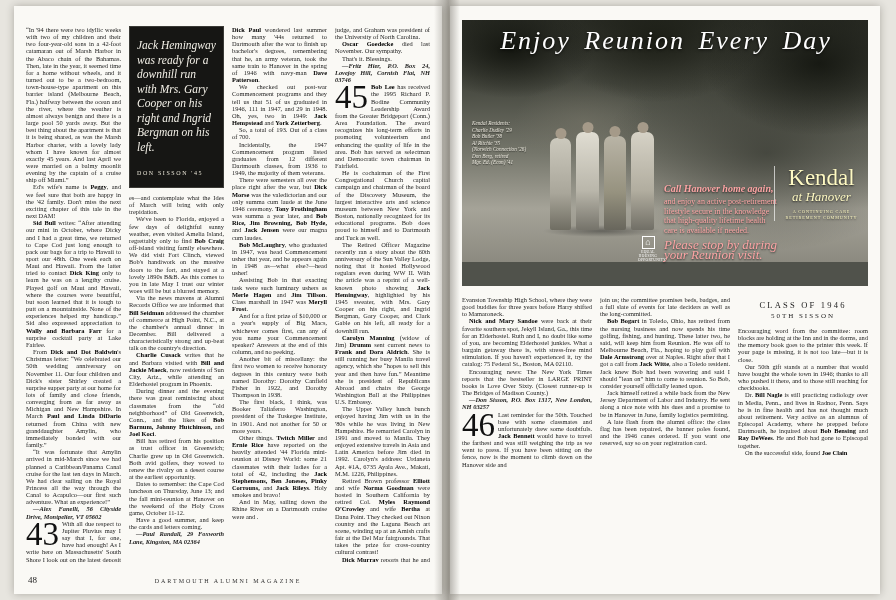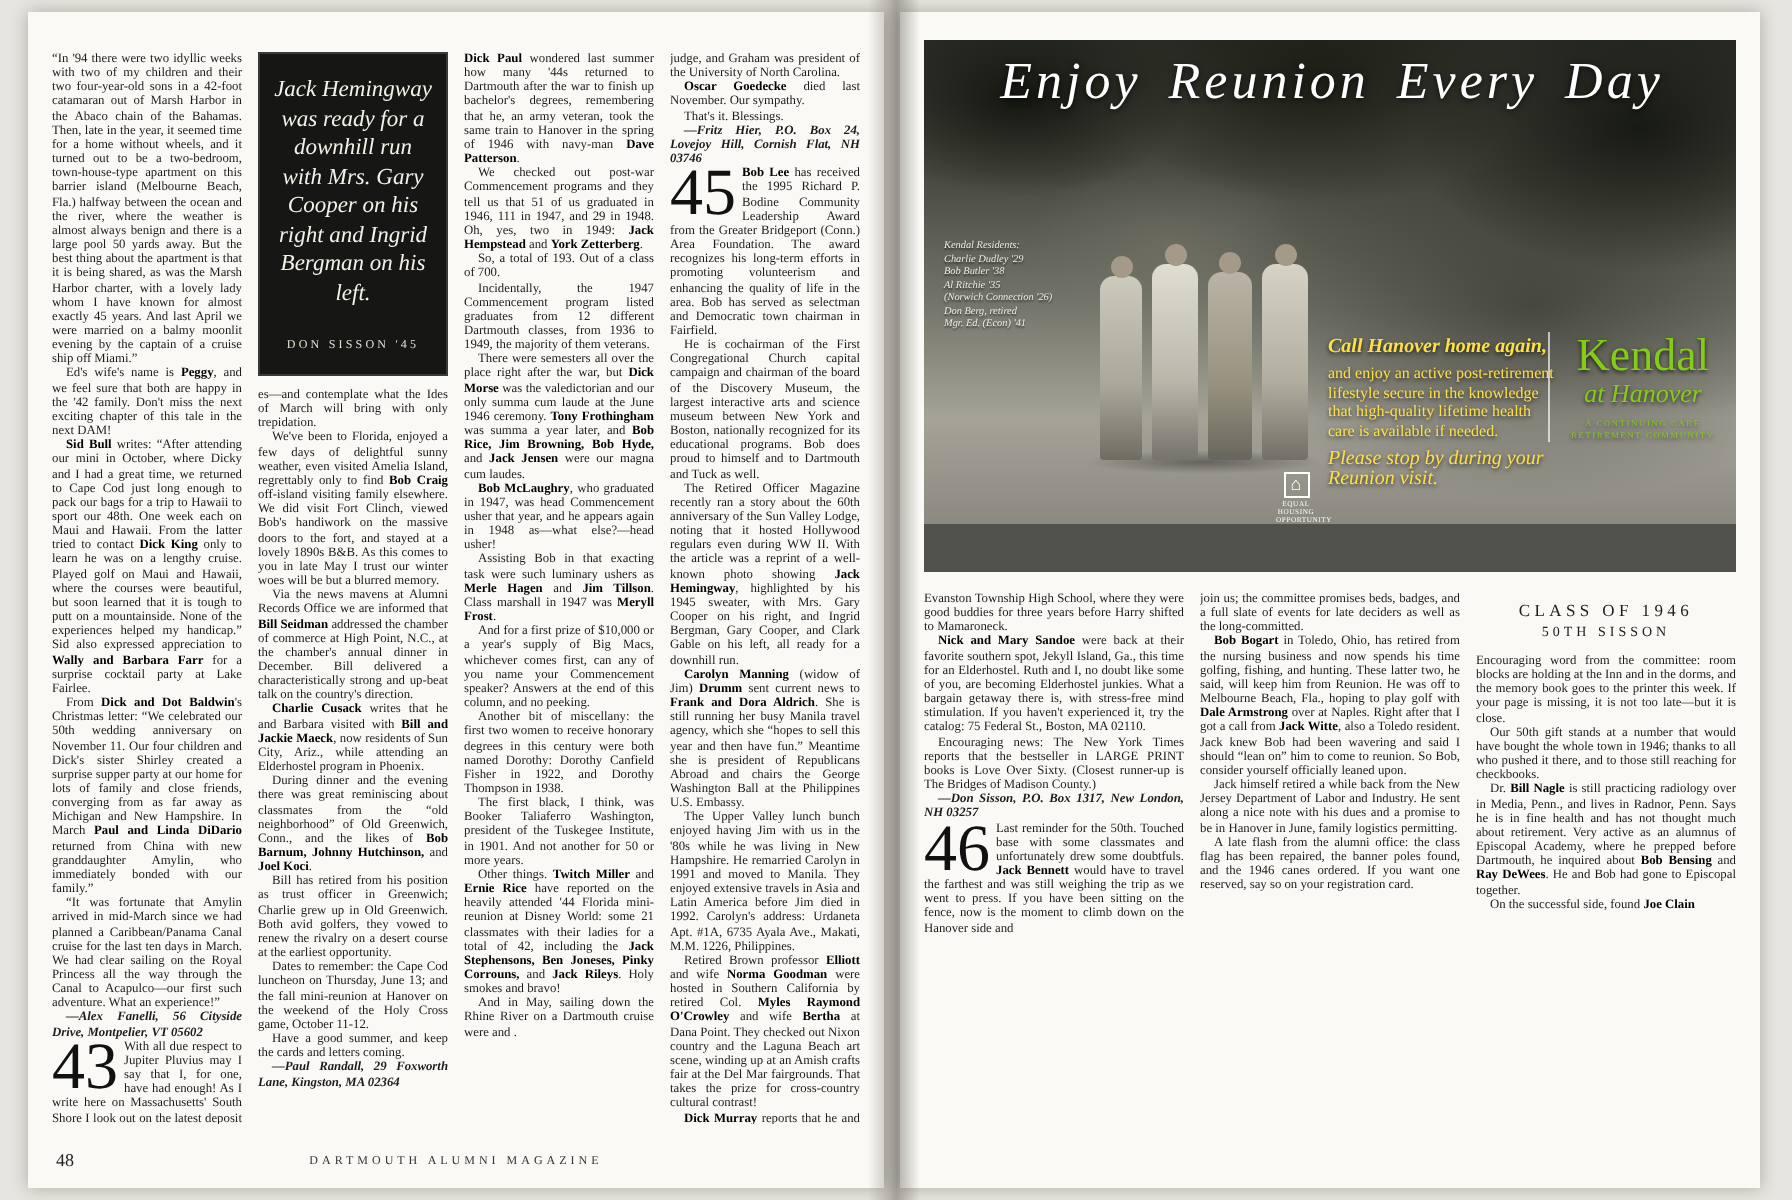--- a/index.html
+++ b/index.html
@@ -18,21 +18,21 @@
 
   .para { font-size:6.4px; line-height:7.15px; text-align:justify; color:#1c1c1c; margin:0; }
   .para + .para { text-indent:7px; }
   .para.dropp { text-indent:0; }
   .para b { color:#000; }
   .sig { font-weight:700; font-style:italic; }
   .dropcap { float:left; font-size:33px; line-height:27px; padding:1px 3px 0 0; color:#111; font-family:"Liberation Serif", serif; }
 
   
   .quote-box { width:95px; height:162px; margin-bottom:6px; background:#161614; color:#f4f1e8;
-    display:flex; flex-direction:column; justify-content:center; gap:16px; padding:10px 7px; text-align:center;
+    display:flex; flex-direction:column; justify-content:center; gap:16px; padding:10px 7px; text-align:left;
     border:1px solid #3a3a36; }
   .quote-text { font-style:italic; font-size:11.5px; line-height:14.5px; }
   .quote-attr { font-size:6px; letter-spacing:1.6px; color:#e6e2d4; }
 
   
   .reunion-head { text-align:center; margin:4px 0 7px; color:#1d1d1d; }
   .reunion-head .rh1 { font-size:8.5px; letter-spacing:2.2px; }
   .reunion-head .rh2 { font-size:7px; letter-spacing:2px; margin-top:2px; }
 
   
@@ -52,30 +52,30 @@
     font-style:italic; font-size:5.2px; line-height:6.5px; text-shadow:0 1px 1px rgba(0,0,0,.6); }
   .fig { position:absolute; border-radius:7px 7px 2px 2px; z-index:2; }
   .fig::before { content:""; position:absolute; top:-10px; left:50%; transform:translateX(-50%);
     width:11px; height:11px; border-radius:50%; background:#a59a89; }
   .fig1 { left:88px;  top:118px; width:21px; height:92px; background:linear-gradient(#ccc9bd,#a9a69a 60%,#6f6d62); }
   .fig2 { left:114px; top:112px; width:23px; height:98px; background:linear-gradient(#e0ddd2,#b9b6aa 60%,#75736a); }
   .fig3 { left:142px; top:116px; width:22px; height:94px; background:linear-gradient(#b9b4a6,#96927f 60%,#68665c); }
   .fig4 { left:169px; top:112px; width:23px; height:98px; background:linear-gradient(#d6d2c6,#b1ad9f 60%,#716f66); }
   .fig-shadow { position:absolute; left:80px; top:205px; width:120px; height:12px; z-index:1;
     background:radial-gradient(ellipse, rgba(0,0,0,.35), rgba(0,0,0,0) 70%); }
-  .ad-pitch { position:absolute; left:202px; top:148px; width:114px; color:#fde047; z-index:3;
+  .ad-pitch { position:absolute; left:202px; top:163px; width:114px; color:#fca5a5; z-index:3;
     text-shadow:0 1px 2px rgba(0,0,0,.7); }
   .ad-pitch .lead { font-style:italic; font-weight:700; font-size:10px; line-height:12px; }
   .ad-pitch .pbody { font-size:8px; line-height:9.5px; margin-top:2px; }
-  .ad-pitch .cta { font-style:italic; font-size:10px; line-height:10px; margin-top:5px; }
+  .ad-pitch .cta { font-style:italic; font-size:13px; line-height:10px; margin-top:5px; }
   .eh { position:absolute; left:176px; top:216px; width:20px; text-align:center; color:#fff; z-index:3; }
   .eh-box { width:13px; height:13px; border:1px solid #fff; margin:0 auto; display:flex; align-items:center;
     justify-content:center; font-size:9px; line-height:9px; }
   .eh-label { font-size:3.6px; letter-spacing:.3px; margin-top:1px; }
-  .ad-logo { position:absolute; right:6px; top:146px; width:88px; text-align:center; color:#84cc16; z-index:3;
+  .ad-logo { position:absolute; right:6px; top:146px; width:88px; text-align:center; color:#fef9c3; z-index:3;
     border-left:1px solid rgba(255,255,255,.65); padding-left:6px; text-shadow:0 1px 2px rgba(0,0,0,.7); }
   .logo1 { font-size:23px; line-height:24px; }
   .logo2 { font-size:13px; font-style:italic; line-height:14px; }
   .logo-tag { font-size:4.2px; letter-spacing:.9px; margin-top:5px; line-height:6px; }
   .ad-bar { position:absolute; left:0; right:0; bottom:0; height:24px; background:#0b0b0b; color:#fff;
     display:flex; align-items:center; justify-content:center; font-weight:700; font-size:11px; letter-spacing:.6px; }
 
   
   .footer { position:absolute; bottom:9px; left:14px; right:14px; height:12px; }
   .footer .folio { position:absolute; bottom:0; font-size:9px; color:#222; }

